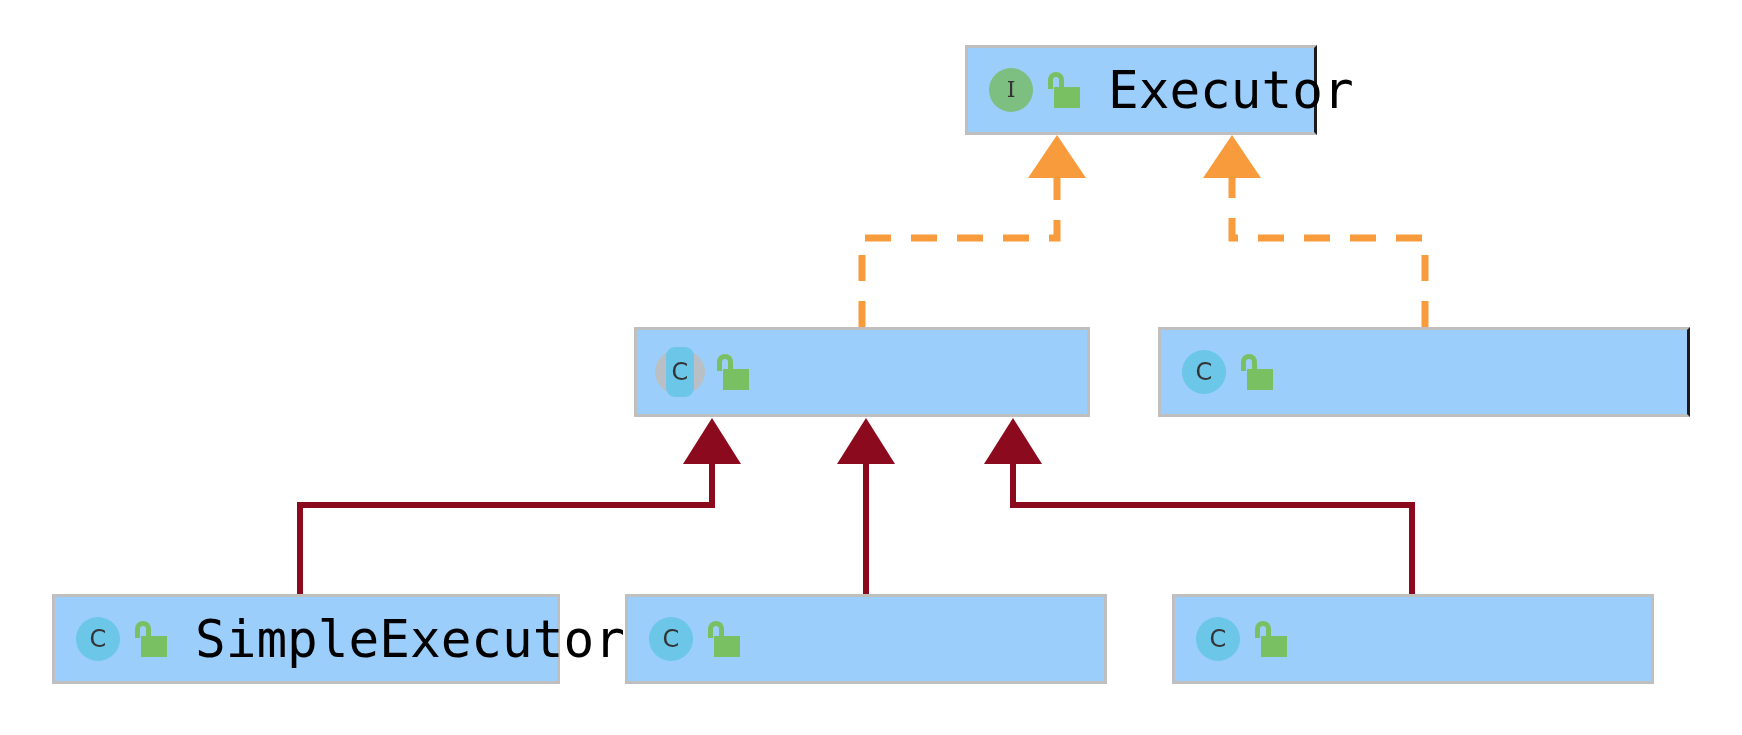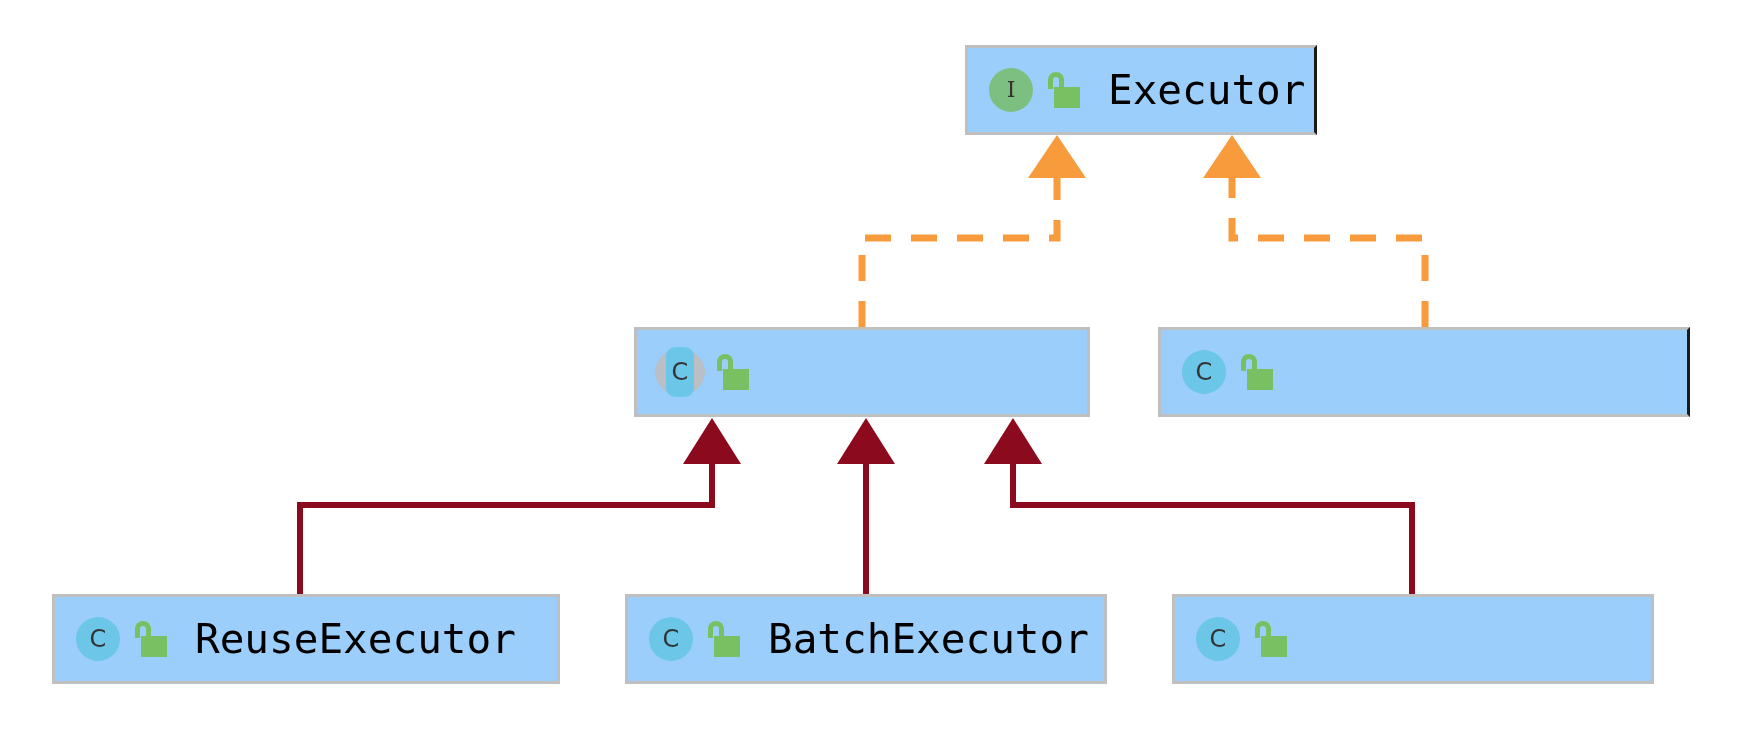--- a/index.html
+++ b/index.html
@@ -120,21 +120,21 @@
     width: 16px; height: 17px;
     border: 5px solid #79C063;
     border-bottom: none;
     border-radius: 11px 11px 0 0;
     box-sizing: border-box;
   }
   .node-label {
     margin-left: 28px;
     color: #000000;
     font-family: "DejaVu Sans Mono", monospace;
-    font-size: 41px;
+    font-size: 51px;
     line-height: 1;
     white-space: nowrap;
   }
 </style>
 </head>
 <body>
 
 <div id="diagram">
 
   <svg id="edge-layer" viewBox="0 0 1742 735" width="1742" height="735" xmlns="http://www.w3.org/2000/svg">
@@ -206,34 +206,33 @@
   <div class="uml-node" style="left:52px; top:594px; width:508px; height:90px;">
     <div class="node-icons">
       <div class="icon-stereo">
         <div class="ico-class">C</div>
       </div>
       <div class="ico-lock">
         <div class="lock-shackle"></div>
         <div class="lock-body"></div>
       </div>
     </div>
-    <div class="node-label">ReuseExecutor</div>
+    <div class="node-label">SimpleExecutor</div>
   </div>
 
   <div class="uml-node" style="left:625px; top:594px; width:482px; height:90px;">
     <div class="node-icons">
       <div class="icon-stereo">
         <div class="ico-class">C</div>
       </div>
       <div class="ico-lock">
         <div class="lock-shackle"></div>
         <div class="lock-body"></div>
       </div>
     </div>
-    <div class="node-label">BatchExecutor</div>
   </div>
 
   <div class="uml-node" style="left:1172px; top:594px; width:482px; height:90px;">
     <div class="node-icons">
       <div class="icon-stereo">
         <div class="ico-class">C</div>
       </div>
       <div class="ico-lock">
         <div class="lock-shackle"></div>
         <div class="lock-body"></div>

